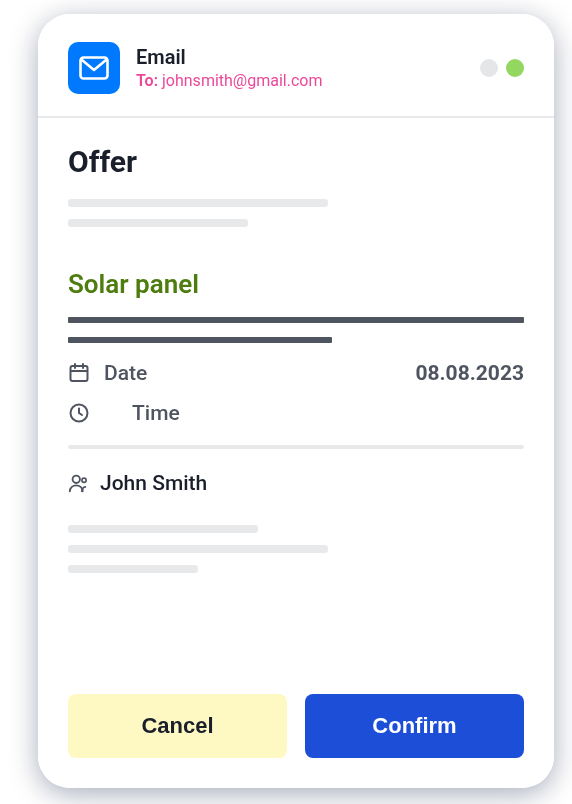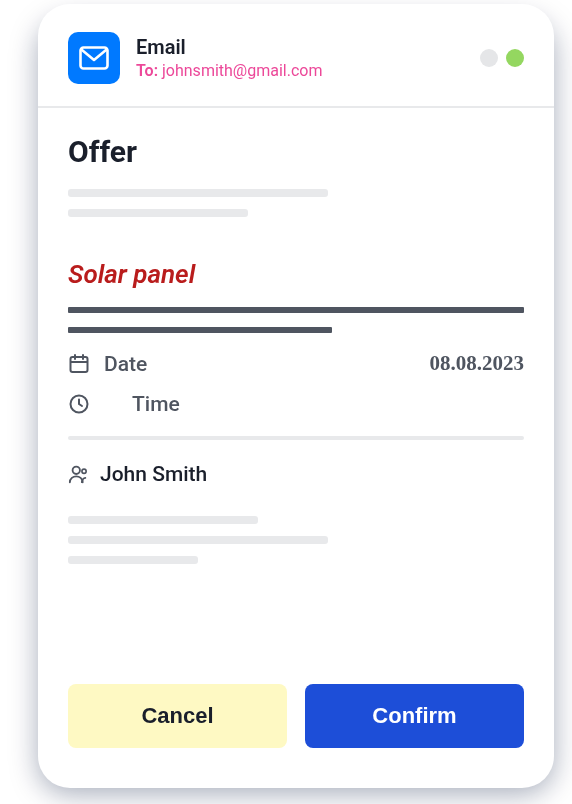--- a/index.html
+++ b/index.html
@@ -14,21 +14,21 @@
     position: absolute;
     top: 14px;
     left: 38px;
     width: 516px;
     height: 774px;
     border-radius: 32px;
     box-shadow: 0 6px 28px rgba(0,20,60,0.35);
   }
   .card {
     position: absolute;
-    top: 4px;
+    top: 14px;
     left: 38px;
     width: 516px;
     height: 774px;
     background: #fff;
     border-radius: 32px;
     overflow: hidden;
   }
   .header {
     display: flex;
     align-items: center;
@@ -79,23 +79,22 @@
   }
   .skel-group { margin-top: 20px; }
   .skel {
     background: #e8e9eb;
     border-radius: 3px;
     height: 8px;
   }
   .item-title {
     font-size: 26px;
     font-weight: 600;
-    color: #b91c1c;
+    color: #4d7c0f;
     margin-top: 42px;
-    font-style: italic;
   }
   .thick-line {
     background: #4f5560;
     height: 6px;
     border-radius: 1px;
   }
   .row {
     display: flex;
     align-items: center;
     margin-top: 18px;
@@ -110,21 +109,20 @@
   }
   .row-label {
     margin-left: 14px;
     font-weight: 500;
     color: #4f5560;
   }
   .row-value {
     margin-left: auto;
     font-weight: 700;
     color: #4f5560;
-    font-family: Liberation Serif, serif;
   }
   .thin-line {
     background: #e8e9eb;
     height: 4px;
     border-radius: 2px;
     margin-top: 20px;
   }
   .person-row {
     display: flex;
     align-items: center;

